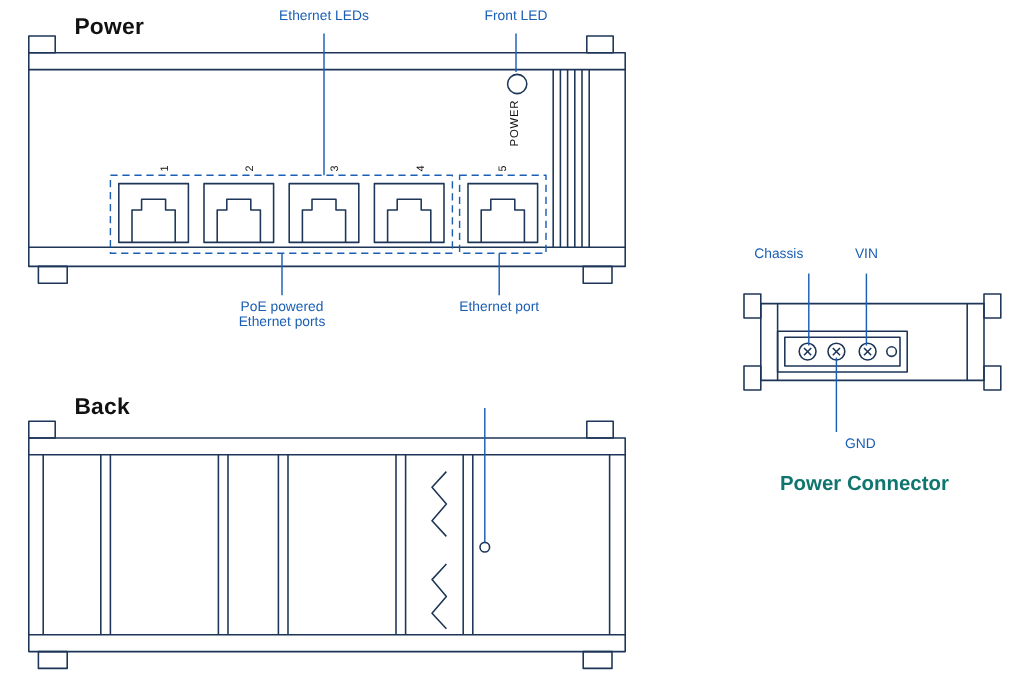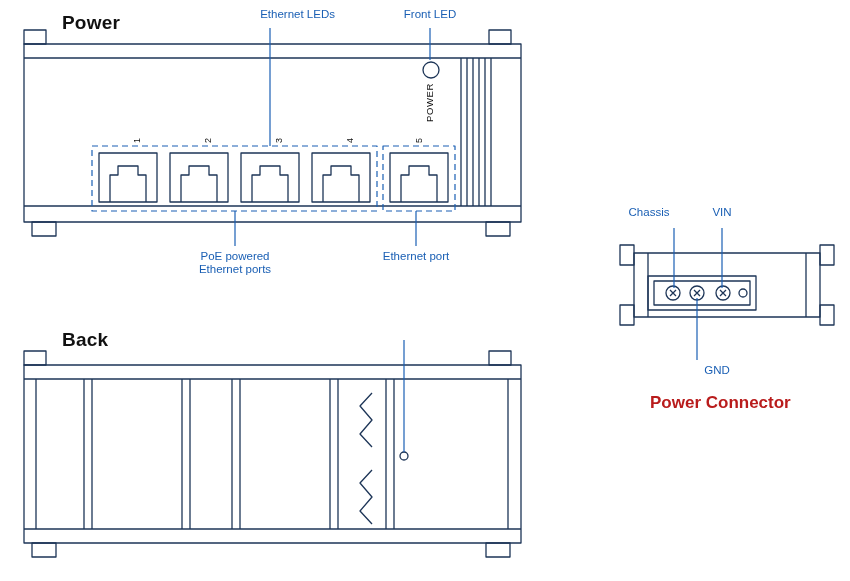--- a/index.html
+++ b/index.html
@@ -36,21 +36,21 @@
   }
   .title {
     position: absolute;
     color: #111111;
     font-weight: bold;
     font-size: 19px;
     letter-spacing: 0.2px;
   }
   .title-pc {
     position: absolute;
-    color: #b91c1c;
+    color: #0f766e;
     font-weight: bold;
     font-size: 17px;
   }
   .portnum {
     position: absolute;
     color: #111111;
     font-size: 9px;
     transform-origin: left top;
     white-space: pre;
   }
@@ -194,21 +194,21 @@
         <line x1="697" y1="298" x2="697" y2="360"></line>
       </g>
 
     </g>
   </svg>
 
   <div class="title" style="left:62px; top:12px;">Power</div>
   <div class="title" style="left:62px; top:329px;">Back</div>
   <div class="title-pc" style="left:650px; top:393px;">Power Connector</div>
 
-  <div class="lbl" style="left:205px; top:8px; width:130px;text-align:right;">Ethernet LEDs</div>
+  <div class="lbl" style="left:205px; top:8px; width:130px;">Ethernet LEDs</div>
   <div class="lbl" style="left:372px; top:8px; width:116px;">Front LED</div>
   <div class="lbl" style="left:175px; top:250px; width:120px;">PoE powered
 Ethernet ports</div>
   <div class="lbl" style="left:360px; top:250px; width:112px;">Ethernet port</div>
 
 
   <div class="lbl" style="left:610px; top:206px; width:78px;">Chassis</div>
   <div class="lbl" style="left:694px; top:206px; width:56px;">VIN</div>
   <div class="lbl" style="left:689px; top:364px; width:56px;">GND</div>
 

